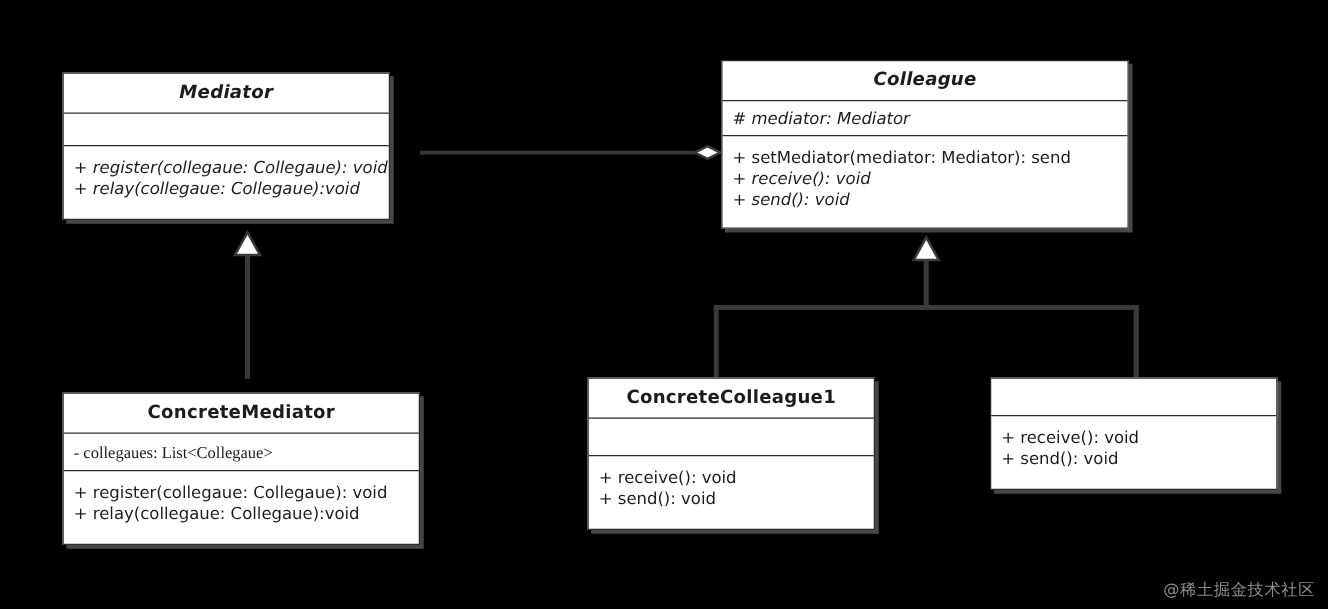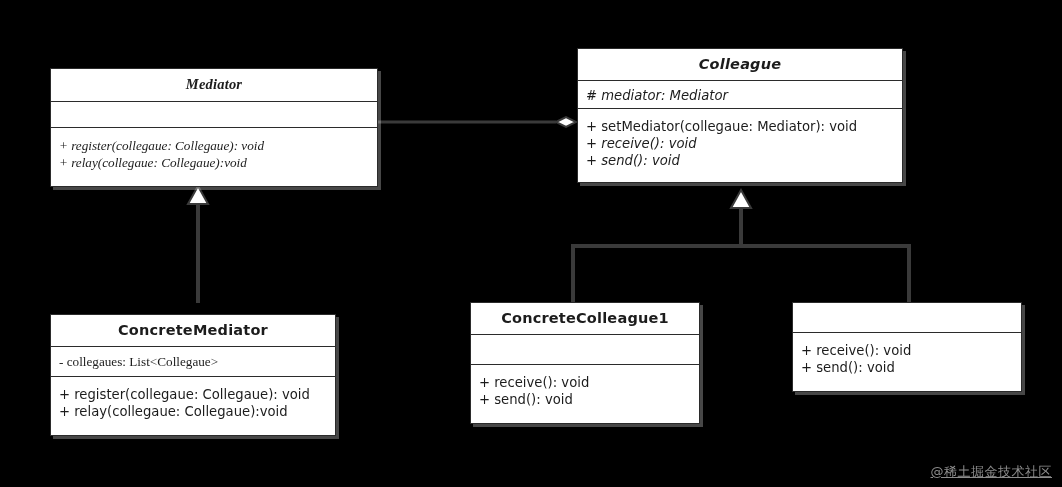--- a/index.html
+++ b/index.html
@@ -74,21 +74,21 @@
   }
   .uml-row.abstract {
     font-style: italic;
   }
   .uml-section.empty {
     min-height: 18px;
   }
 
   
   #box-mediator {
-    left: 50px;  top: 68px;  width: 328px; font-family: Liberation Serif, serif;
+    left: 50px;  top: 58px;  width: 262px;
   }
   #box-mediator .uml-section.attrs { height: 26px; box-sizing: border-box; }
   #box-mediator .uml-section.ops   { height: 58px; box-sizing: border-box; }
 
   #box-colleague {
     left: 577px; top: 48px;  width: 326px;
   }
   #box-colleague .uml-section.attrs { height: 28px; box-sizing: border-box; }
   #box-colleague .uml-section.ops   { height: 73px; box-sizing: border-box; }
 
@@ -112,21 +112,20 @@
 
   
   #watermark {
     position: absolute;
     right: 10px;
     bottom: 6px;
     color: #8d8d8d;
     font-size: 13px;
     letter-spacing: 0.5px;
     white-space: nowrap;
-    text-decoration: underline;
   }
 </style>
 </head>
 <body>
 
 <div id="canvas">
 
   <svg id="connectors" viewBox="0 0 1062 487" width="1062" height="487">
 
     <g>
@@ -160,21 +159,21 @@
       <div class="uml-row abstract">+ relay(collegaue: Collegaue):void</div>
     </div>
   </div>
 
   <div class="uml-class" id="box-colleague">
     <div class="uml-title abstract">Colleague</div>
     <div class="uml-section attrs">
       <div class="uml-row abstract"># mediator: Mediator</div>
     </div>
     <div class="uml-section ops">
-      <div class="uml-row">+ setMediator(collegaue: Mediator): void</div>
+      <div class="uml-row">+ setMediator(mediator: Mediator): send</div>
       <div class="uml-row abstract">+ receive(): void</div>
       <div class="uml-row abstract">+ send(): void</div>
     </div>
   </div>
 
   <div class="uml-class" id="box-concrete-mediator">
     <div class="uml-title">ConcreteMediator</div>
     <div class="uml-section attrs">
       <div class="uml-row">- collegaues: List&lt;Collegaue&gt;</div>
     </div>

